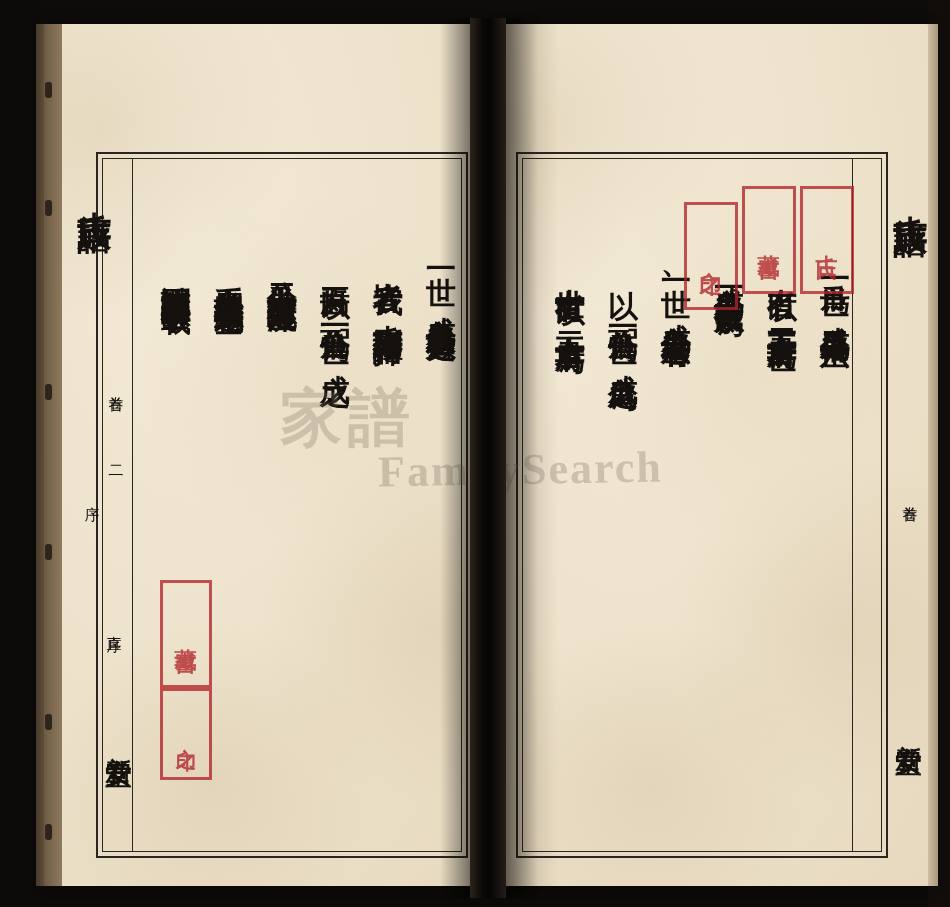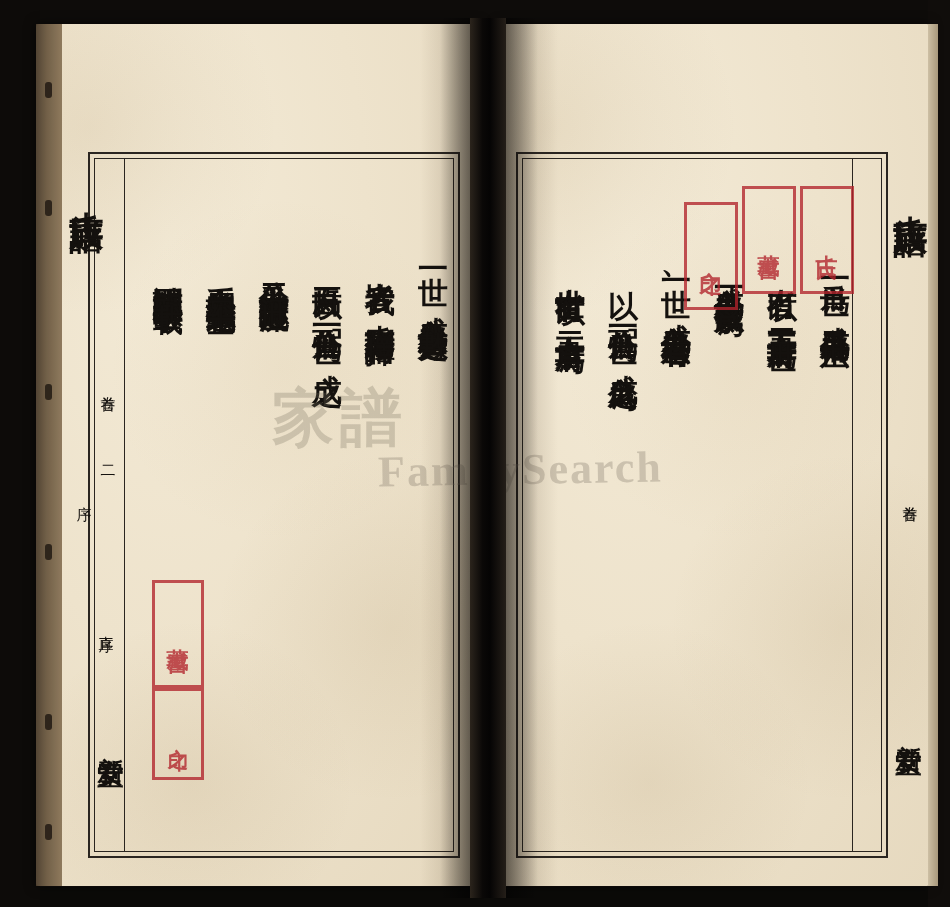--- a/index.html
+++ b/index.html
@@ -75,23 +75,24 @@
   
   .page {
     position: absolute;
     top: 24px;
     height: 862px;
     background:
       radial-gradient(ellipse at 30% 25%, #f3ead6 0%, #eee3cc 45%, #e6d9bf 100%);
     box-shadow: 0 0 12px rgba(0,0,0,0.6);
   }
   .page.left {
-    left: 36px;
+    left: 44px;
     width: 444px;
     border-radius: 3px 0 0 3px;
+    padding-left: 40px;
   }
   .page.right {
     left: 498px;
     width: 432px;
     border-radius: 0 3px 3px 0;
   }
 
   
   .mottle {
     position: absolute;

